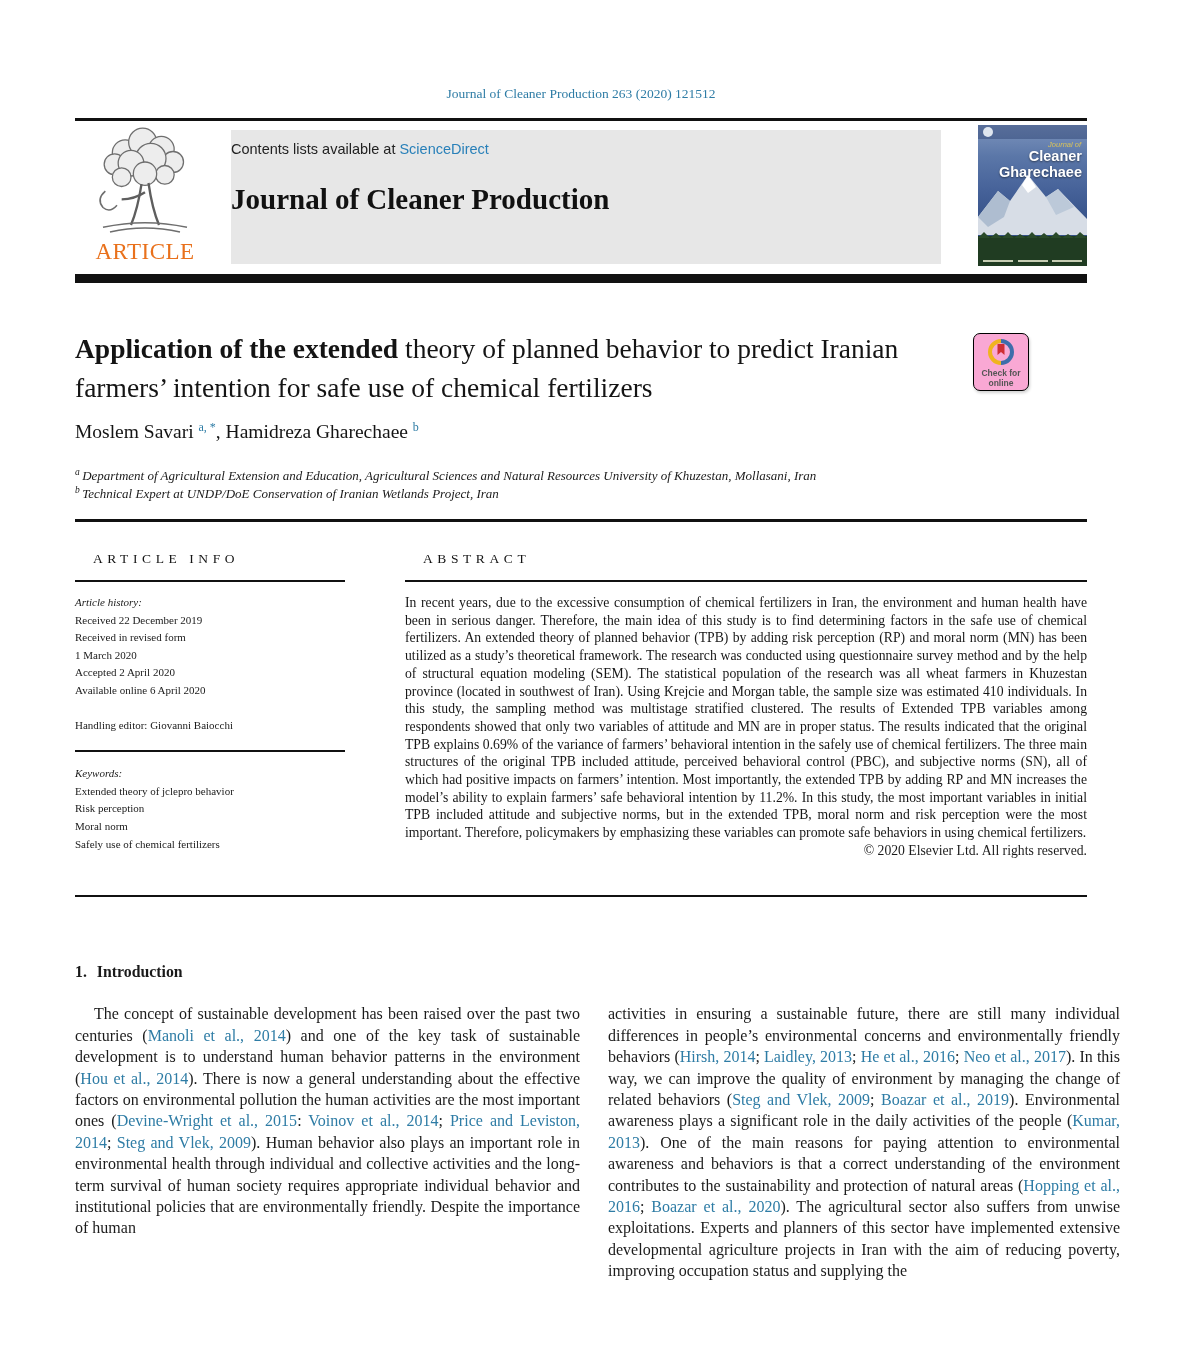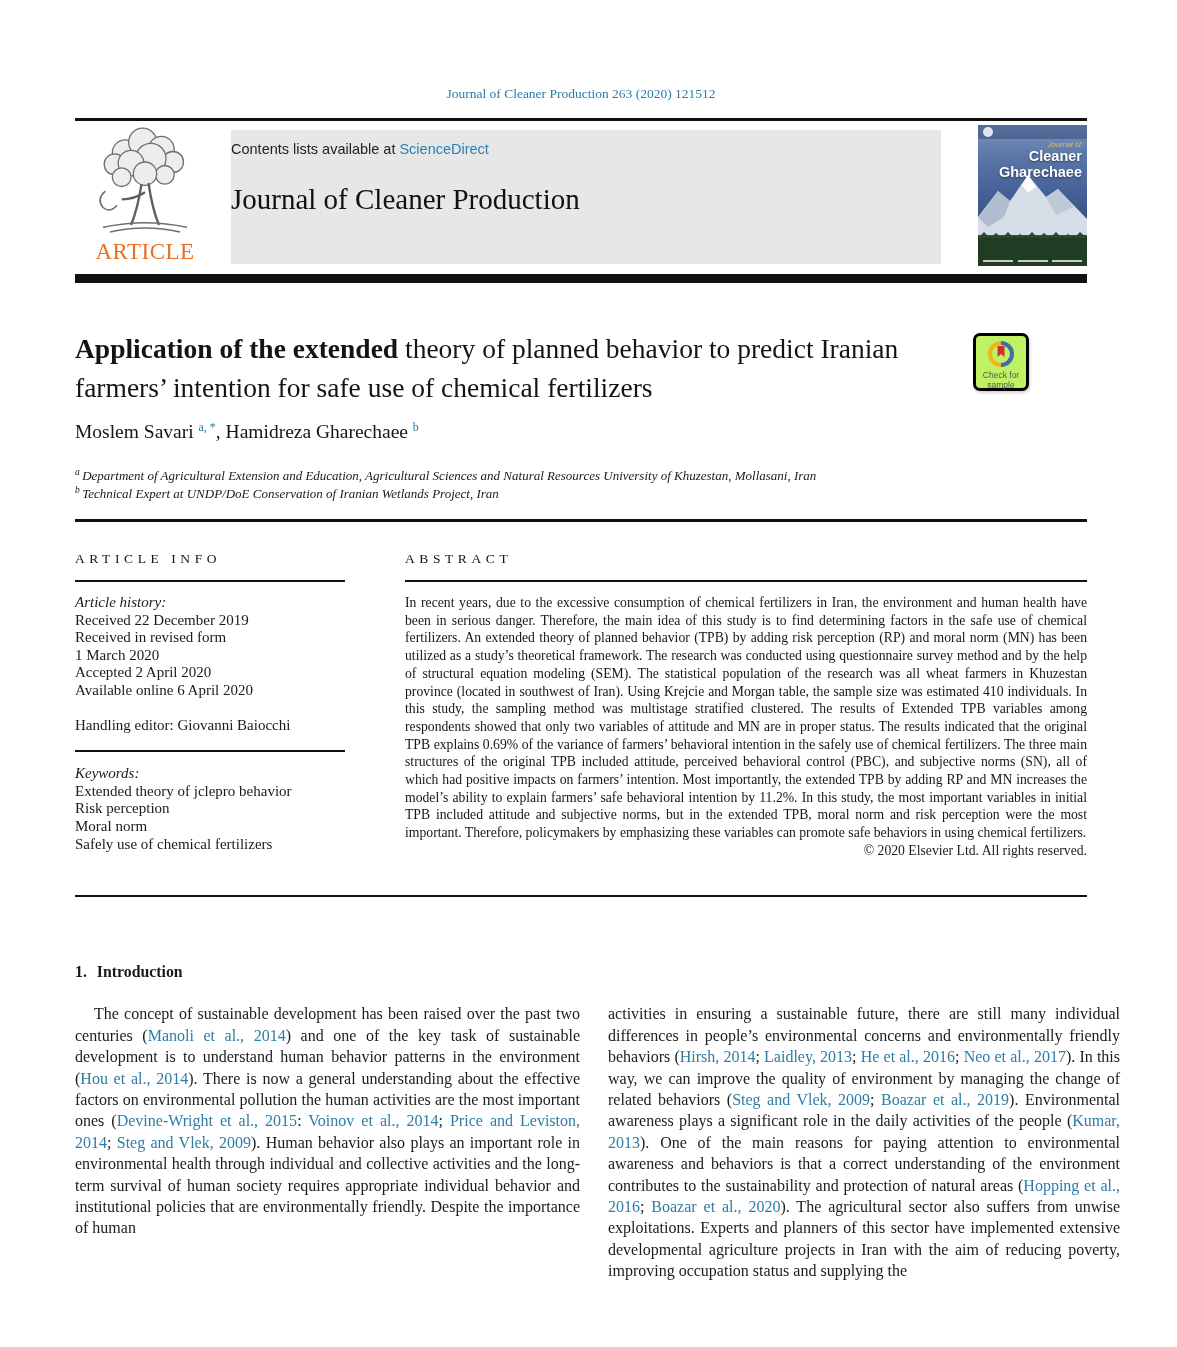--- a/index.html
+++ b/index.html
@@ -24,21 +24,21 @@
   .rule-top{height:3px;background:var(--rule);margin-top:16px;}
   .banner{position:relative;height:148px;}
   .elsevier-logo{position:absolute;left:0;top:6px;width:140px;height:142px;text-align:center;}
   .elsevier-word{font-size:23px;color:var(--elsevier-orange);letter-spacing:0.5px;margin-top:-4px;font-family:"Liberation Serif",serif;}
   .gray-box{
     position:absolute;left:156px;right:146px;top:9px;bottom:5px;background:#e7e7e7;
     text-align:left;
   }
   .contents-line{margin-top:11px;font-family:"Liberation Sans",sans-serif;font-size:14.5px;color:#222;}
   .sciencedirect{color:var(--link-blue);}
-  .journal-title{margin-top:26px;font-size:29px;color:#111;}
+  .journal-title{margin-top:26px;font-size:29px;color:#111;font-weight:bold;}
   .homepage-line{margin-top:30px;font-family:"Liberation Sans",sans-serif;font-size:14px;letter-spacing:1.6px;color:#333;}
   .homepage-url{color:var(--link-blue);}
   .cover{
     position:absolute;right:0;top:4px;width:109px;height:141px;overflow:hidden;
     background:linear-gradient(180deg,#7d94bd 0%,#5b77a8 22%,#47639a 45%,#3a568d 62%,#2e4a80 100%);
     font-family:"Liberation Sans",sans-serif;
   }
   .cover-topbar{position:absolute;left:0;top:0;right:0;height:14px;background:rgba(20,40,90,.35);}
   .cover-emblem{position:absolute;left:5px;top:2px;width:10px;height:10px;border-radius:50%;background:#dfe6ef;}
   .cover-kicker{position:absolute;right:6px;top:15px;font-size:7.5px;font-style:italic;color:#d9c35b;}
@@ -47,42 +47,42 @@
   .cover-trees{position:absolute;left:0;bottom:0;width:109px;height:36px;}
   .cover-footrow{position:absolute;bottom:4px;left:5px;right:5px;display:flex;justify-content:space-between;}
   .cover-footrow i{display:block;height:2px;width:30px;background:rgba(255,255,230,.75);}
   .band{height:9px;background:var(--rule);margin-top:5px;}
 
   
   .title-row{position:relative;margin-top:46px;}
   .article-title{font-size:27.5px;line-height:39px;width:900px;color:#141414;}
   .article-title b{font-weight:bold;}
   .check-badge{
-    position:absolute;right:58px;top:4px;width:56px;height:58px;border:3px solid #000000;border-radius:7px;
-    background:#bef264;box-shadow:1px 2px 3px rgba(0,0,0,.18);text-align:center;cursor:pointer;
+    position:absolute;right:58px;top:4px;width:56px;height:58px;border:1px solid #000000;border-radius:7px;
+    background:#f9a8d4;box-shadow:1px 2px 3px rgba(0,0,0,.18);text-align:center;cursor:pointer;font-weight:bold;
   }
   .check-badge svg{margin-top:5px;}
   .check-text{font-family:"Liberation Sans",sans-serif;font-size:8.5px;line-height:9.5px;color:#555;}
 
   .authors{margin-top:14px;font-size:19.5px;color:#141414;}
   .auth-sup{color:var(--accent);font-size:12px;}
   .affiliations{margin-top:24px;font-style:italic;font-size:13px;line-height:17.5px;}
   .affil-sup{font-size:9.5px;}
 
   .rule-full{height:2.5px;background:var(--rule);}
   .rule-mid{margin-top:17px;}
 
   
   .info-wrap{display:flex;margin-top:29px;}
   .info-col{width:310px;flex:none;}
   .abs-col{flex:1;margin-left:20px;}
-  .sec-head{font-size:13.5px;letter-spacing:0.34em;color:#141414;}
+  .sec-head{font-size:13.5px;letter-spacing:0.34em;color:#141414;margin-left:18px;}
   .head-rule{height:2.5px;background:var(--rule);margin-top:13px;}
   .head-rule.narrow{width:270px;}
-  .info-body{margin-top:12px;font-size:15px;line-height:17.6px;}
+  .info-body{margin-top:12px;font-size:11px;line-height:17.6px;}
   .ital{font-style:italic;}
   .handling{margin-top:17px;}
   .mini-rule{width:270px;height:2px;background:var(--rule);margin-top:16px;}
   .kw-label{margin-top:13px;font-style:italic;}
   .abs-body{margin-top:12px;font-size:13.7px;line-height:17.7px;text-align:justify;color:#161616;}
   .abs-copy{margin-top:1px;text-align:right;font-size:13.7px;}
 
   .rule-bottom{margin-top:36px;}
 
   
@@ -173,21 +173,21 @@
   <div class="title-row">
     <div class="article-title"><b>Application of the extended</b><span> theory of planned behavior to predict Iranian farmers’ intention for safe use of chemical fertilizers</span></div>
     <div class="check-badge">
       <svg width="26" height="26" viewBox="0 0 26 26">
         <path d="M13,2 a11,11 0 0,1 0,22" fill="none" stroke="#3e6daa" stroke-width="4"></path>
         <path d="M13,24 a11,11 0 0,1 0,-22" fill="none" stroke="#f0b41e" stroke-width="4"></path>
         <path d="M9.5,5 h7 v11 l-3.5,-3 l-3.5,3 z" fill="#cf2e33"></path>
       </svg>
       <div class="check-text">
         <div>Check for</div>
-        <div>sample</div>
+        <div>online</div>
       </div>
     </div>
   </div>
 
   <div class="authors">Moslem Savari <sup class="auth-sup">a, *</sup>, Hamidreza Gharechaee <sup class="auth-sup">b</sup></div>
 
   <div class="affiliations">
     <div><sup class="affil-sup">a </sup>Department of Agricultural Extension and Education, Agricultural Sciences and Natural Resources University of Khuzestan, Mollasani, Iran</div>
     <div><sup class="affil-sup">b </sup>Technical Expert at UNDP/DoE Conservation of Iranian Wetlands Project, Iran</div>
   </div>

